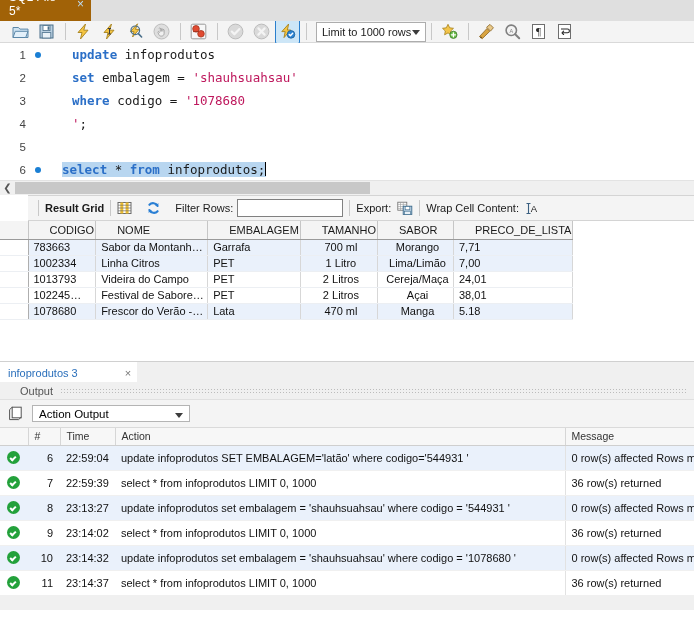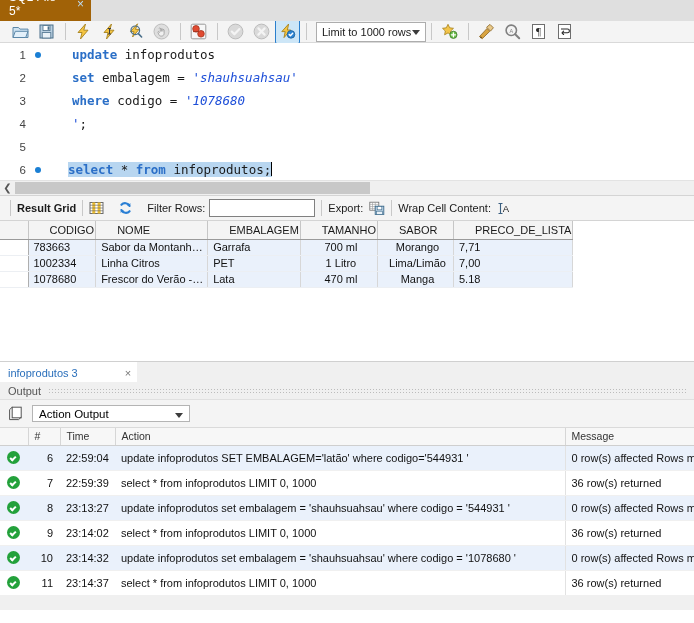--- a/index.html
+++ b/index.html
@@ -116,27 +116,27 @@
   .bpdot {
     width: 16px;
     display: flex; align-items: center; justify-content: center;
   }
   .bpdot i {
     width: 6px; height: 6px; border-radius: 50%;
     background: #1a7fd4; display: block;
   }
   .code-text { padding-left: 26px; white-space: pre; }
   .kw { color: #2b6fc7; font-weight: bold; }
-  .str { color: #1d4ed8; font-style: italic; }
+  .str { color: #be185d; }
   .op  { color: #1a1a1a; }
   .id  { color: #1a1a1a; }
   .sel-line .code-text {
     background: #b8d6f0;
     padding-left: 0;
-    margin-left: 22px;
+    margin-left: 16px;
   }
   .caret-bar {
     display: inline-block;
     width: 1px; height: 14px;
     background: #000;
     vertical-align: -2px;
   }
 
   
   .ed-scroll {
@@ -160,20 +160,21 @@
   .rg-toolbar {
     height: 26px;
     background: #f4f4f4;
     border-top: 1px solid #d4d4d4;
     border-bottom: 1px solid #d4d4d4;
     display: flex;
     align-items: center;
     padding-left: 4px;
     box-sizing: border-box;
     font-size: 11px;
+    margin-left: 28px;
   }
   .rg-toolbar .vsep {
     width: 1px; height: 16px; background: #c8c8c8; margin: 0 6px;
   }
   .rg-label { font-weight: bold; color: #1a1a1a; }
   .rg-plain { color: #1a1a1a; }
   .filter-input {
     width: 104px; height: 16px;
     border: 1px solid #808080;
     background: #ffffff;
@@ -239,21 +240,21 @@
     gap: 40px;
   }
   .restab .rt .x { margin-left: 7px; color: #777; font-size: 11px; }
 
   
   .out-hdr {
     height: 18px;
     background: #f0f0f0;
     display: flex;
     align-items: center;
-    padding-left: 8px;
+    padding-left: 20px;
     box-sizing: border-box;
     color: #555;
     font-size: 11px;
     border-bottom: 1px solid #e0e0e0;
   }
   .out-hdr .dots {
     flex: 1; height: 5px; margin-left: 7px; margin-right: 6px;
     background-image: radial-gradient(#bcbcbc 1px, transparent 1px);
     background-size: 3px 3px;
   }
@@ -610,20 +611,38 @@
           </tr>
           <tr class="alt">
             <td class="rowhdr"></td>
             <td>1002334</td>
             <td>Linha Citros</td>
             <td>PET</td>
             <td class="num-c">1 Litro</td>
             <td class="num-c">Lima/Limão</td>
             <td>7,00</td>
           </tr>
+          <tr class="">
+            <td class="rowhdr"></td>
+            <td>1013793</td>
+            <td>Videira do Campo</td>
+            <td>PET</td>
+            <td class="num-c">2 Litros</td>
+            <td class="num-c">Cereja/Maça</td>
+            <td>24,01</td>
+          </tr>
+          <tr class="">
+            <td class="rowhdr"></td>
+            <td>102245…</td>
+            <td>Festival de Sabore…</td>
+            <td>PET</td>
+            <td class="num-c">2 Litros</td>
+            <td class="num-c">Açai</td>
+            <td>38,01</td>
+          </tr>
           <tr class="alt">
             <td class="rowhdr"></td>
             <td>1078680</td>
             <td>Frescor do Verão -…</td>
             <td>Lata</td>
             <td class="num-c">470 ml</td>
             <td class="num-c">Manga</td>
             <td>5.18</td>
           </tr>
         </tbody>

